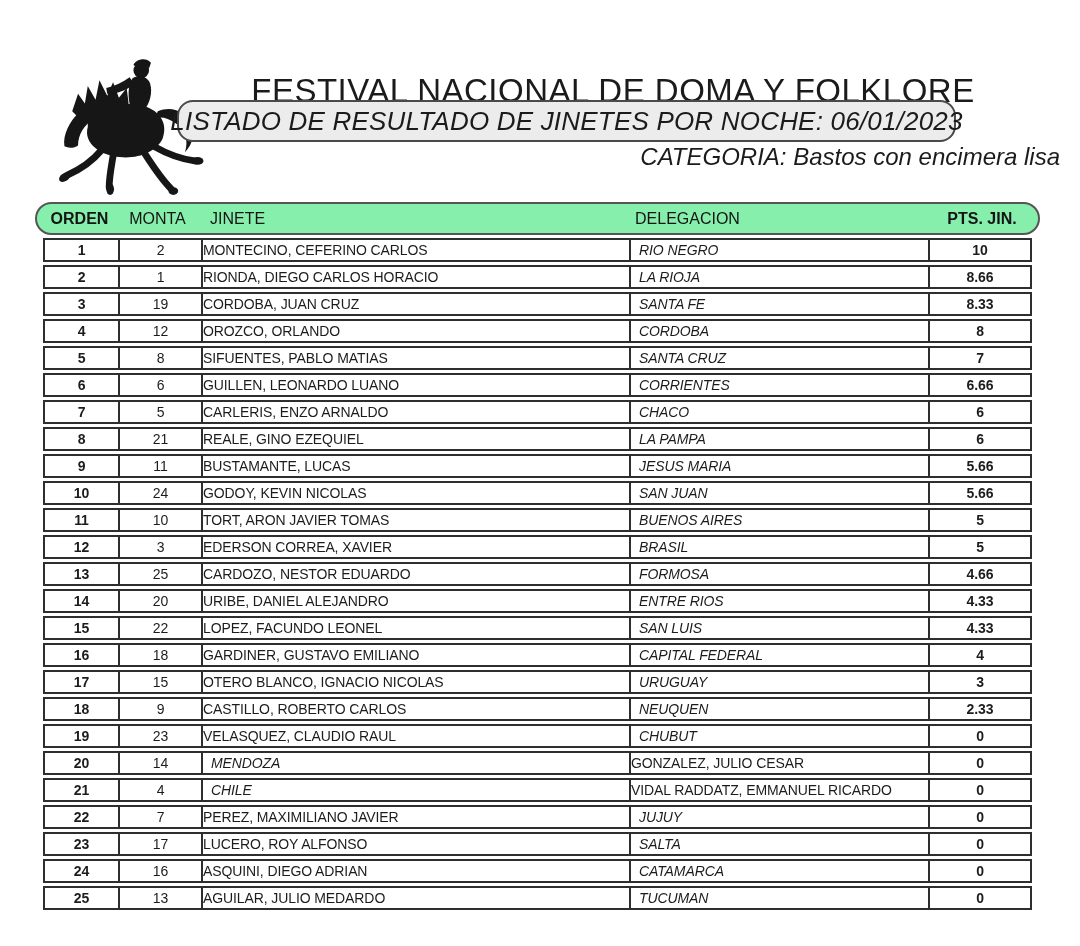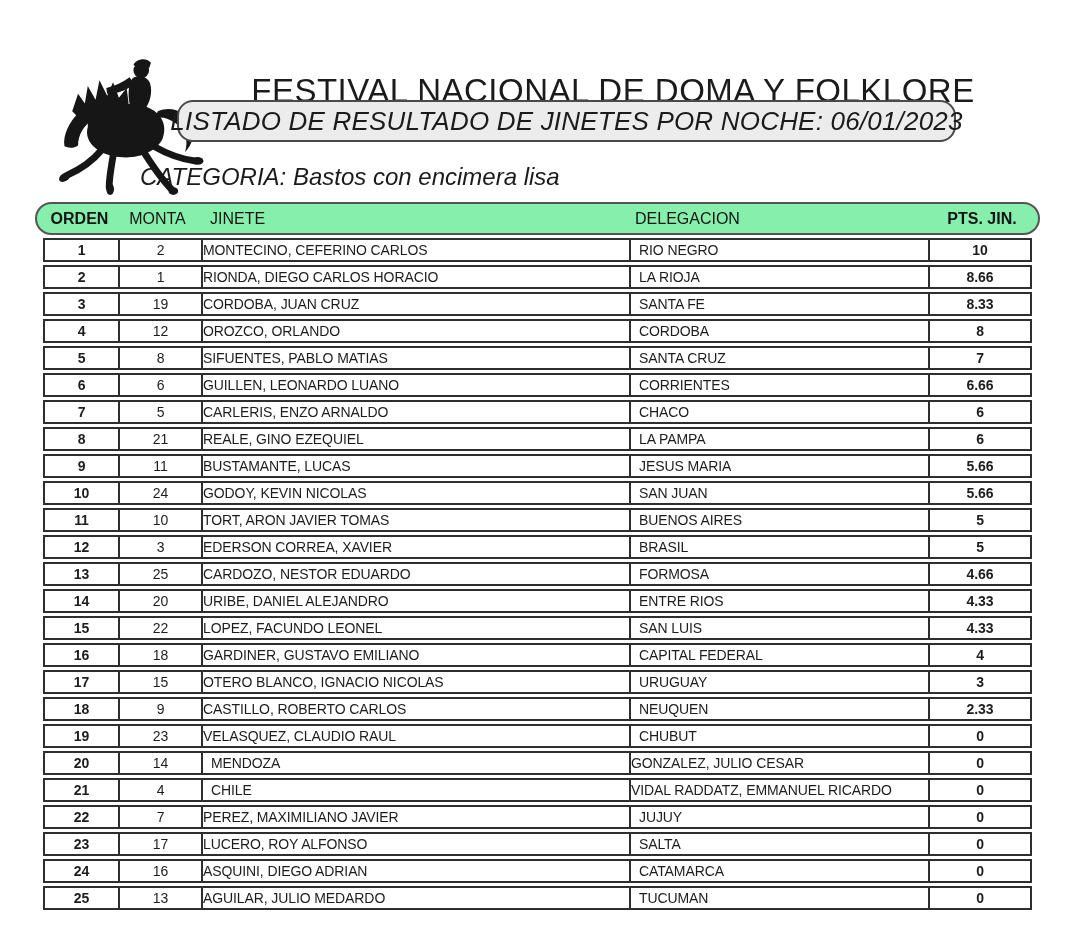--- a/index.html
+++ b/index.html
@@ -28,22 +28,22 @@
     border: 2px solid #4a4a4a; border-radius: 16px;
     background: #ececec;
     display: flex; align-items: center; justify-content: center;
   }
   .subtitle-box span {
     font-style: italic; font-size: 26px; letter-spacing: 0.2px;
     color: #1b1b1b; white-space: nowrap;
   }
 
   .category {
-    position: absolute; left: 140px; top: 163px; width: 920px;
-    text-align: left; font-style: italic; font-size: 24px;
+    position: absolute; left: 140px; top: 143px; width: 920px;
+    text-align: right; font-style: italic; font-size: 24px;
     color: #1b1b1b; white-space: nowrap;
   }
 
   .thead {
     position: absolute; left: 35px; top: 202px; width: 1005px; height: 33px;
     box-sizing: border-box;
     border: 2px solid #555;
     border-radius: 17px;
     background: #86efac;
     display: grid;
@@ -73,21 +73,21 @@
     box-sizing: border-box;
     display: flex; align-items: center;
     font-size: 14px; letter-spacing: -0.1px;
     white-space: nowrap; overflow: hidden;
     color: #1c1c1c;
   }
   .cell + .cell { border-left: 2px solid #2e2e2e; }
   .c-orden { justify-content: center; font-weight: bold; }
   .c-monta { justify-content: center; }
   .c-jinete { }
-  .c-deleg  { padding-left: 8px; }
+  .c-deleg  { padding-left: 8px; font-style: italic; }
   .c-pts    { justify-content: center; font-weight: bold; }
 </style>
 </head>
 <body>
 
 <div class="page">
 
   <div class="logo">
     <svg viewBox="0 0 180 150" xmlns="http://www.w3.org/2000/svg" aria-hidden="true">
       <g fill="#161616">

